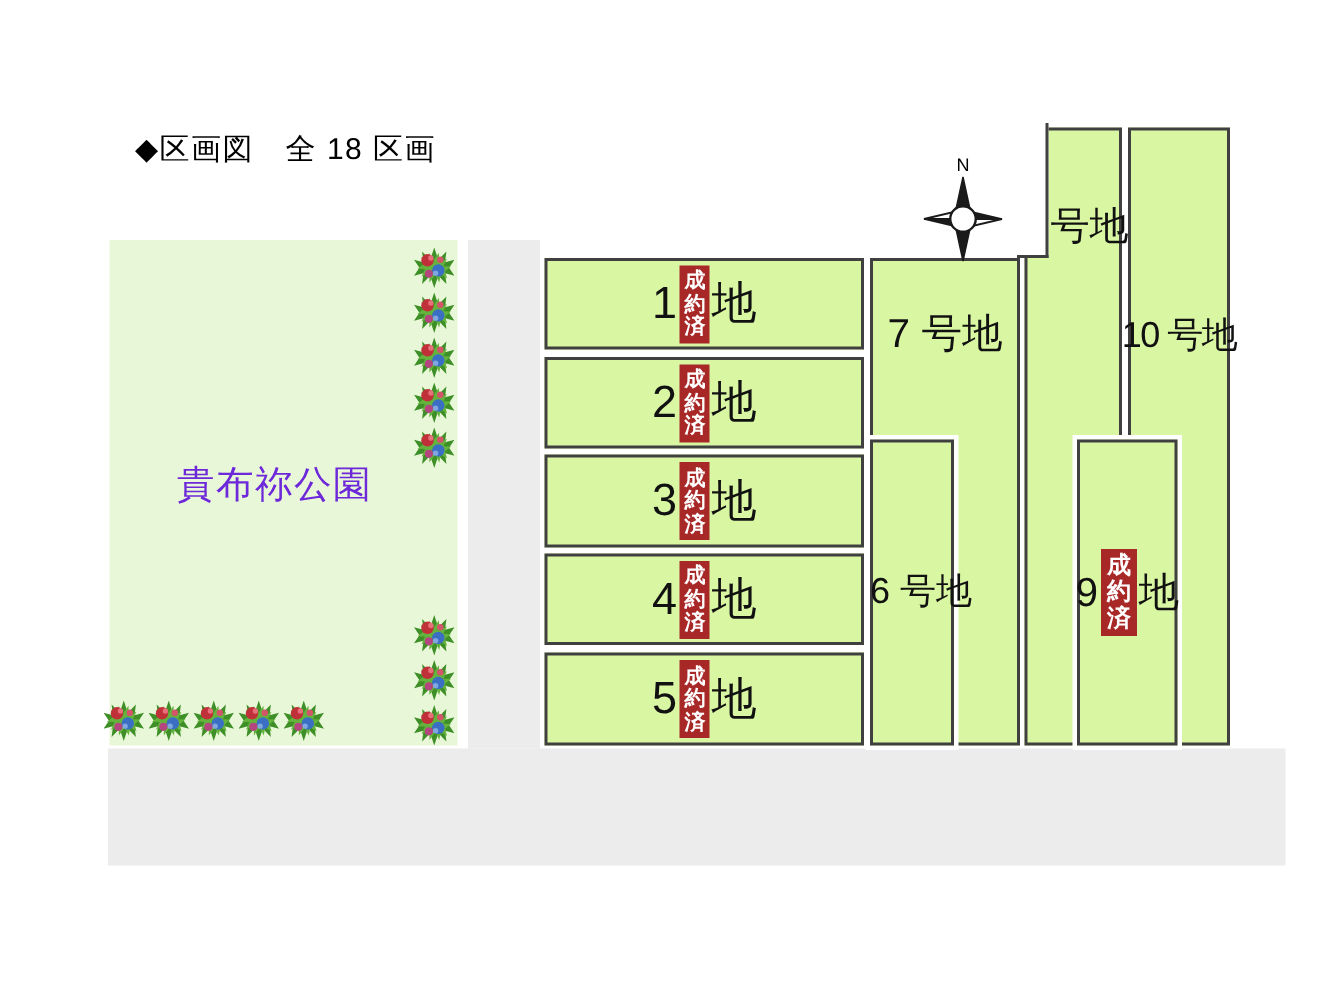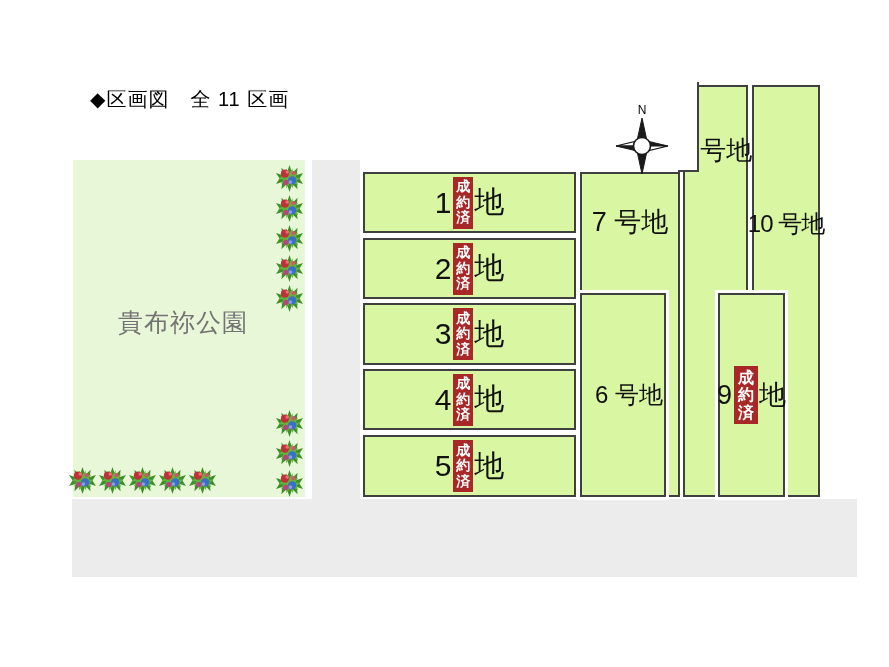--- a/index.html
+++ b/index.html
@@ -9,21 +9,21 @@
   }
   .title{
     position:absolute;left:90px;top:86px;font-size:20px;letter-spacing:1px;
     color:#000;white-space:nowrap;
   }
   .park{
     position:absolute;left:73px;top:160px;width:232px;height:337px;
     background:#e9f7d9;
   }
   .park-label{
-    position:absolute;left:45px;top:146px;font-size:25px;letter-spacing:1px;white-space:nowrap;color:#737373;
+    position:absolute;left:45px;top:146px;font-size:25px;letter-spacing:1px;white-space:nowrap;color:#6d28d9;
   }
   .v-road{position:absolute;left:312px;top:160px;width:48px;height:339px;background:#ececec;}
   .h-road{position:absolute;left:72px;top:499px;width:785px;height:78px;background:#ececec;}
   .lot{
     position:absolute;background:#d9f6a2;border:2px solid #404040;box-sizing:border-box;
     display:flex;align-items:center;justify-content:center;z-index:1;
   }
   .lot.inset{z-index:2;box-shadow:0 0 0 3px #ffffff;}
   .lot .row{display:flex;align-items:center;justify-content:center;white-space:nowrap;}
   .lot .lbl{white-space:nowrap;line-height:1.05;}
@@ -54,21 +54,21 @@
       <polygon fill="#63b33c" transform="rotate(18,15,15) translate(3.4,3.4) scale(0.77)" points="15,0 18,9 24,3 23,11 30,9 26,15 30,21 23,19 24,27 18,21 15,30 12,21 6,27 7,19 0,21 4,15 0,9 7,11 6,3 12,9"></polygon>
       <circle cx="10" cy="9.5" r="4.6" fill="#c03038"></circle>
       <circle cx="12.5" cy="7.8" r="2" fill="#e8707a"></circle>
       <circle cx="18" cy="17" r="4.6" fill="#3a6fc4"></circle>
       <circle cx="16" cy="19" r="2" fill="#7fa7e0"></circle>
       <circle cx="11" cy="19.5" r="3" fill="#b4457f"></circle>
       <circle cx="19.5" cy="9" r="2.4" fill="#d2556a"></circle>
     </symbol>
   </svg>
 
-  <div class="title">◆区画図　全 11 区画</div>
+  <div class="title">◆区画図　全 18 区画</div>
 
   <div class="park">
     <span class="park-label">貴布祢公園</span>
   </div>
 
   <div class="v-road"></div>
   <div class="h-road"></div>
 
   <div id="lots-layer">
       <div class="lot" style="left: 580px; top: 172px; width: 100px; height: 325px; font-size: 27px; align-items: flex-start;">
@@ -128,21 +128,21 @@
         <div class="row">
           <span class="num">5</span>
           <span class="badge">
             <span>成</span>
             <span>約</span>
             <span>済</span>
           </span>
           <span class="suf">地</span>
         </div>
       </div>
-      <div class="lot inset" style="left: 580px; top: 293px; width: 86px; height: 204px; font-size: 24px; padding-left: 12px;">
+      <div class="lot inset" style="left: 580px; top: 293px; width: 56px; height: 204px; font-size: 24px; padding-left: 12px;">
         <span class="lbl">6 号地</span>
       </div>
       <div class="lot inset" style="left: 718px; top: 293px; width: 67px; height: 204px; font-size: 27px;">
         <div class="row">
           <span class="num">9</span>
           <span class="badge big">
             <span>成</span>
             <span>約</span>
             <span>済</span>
           </span>

